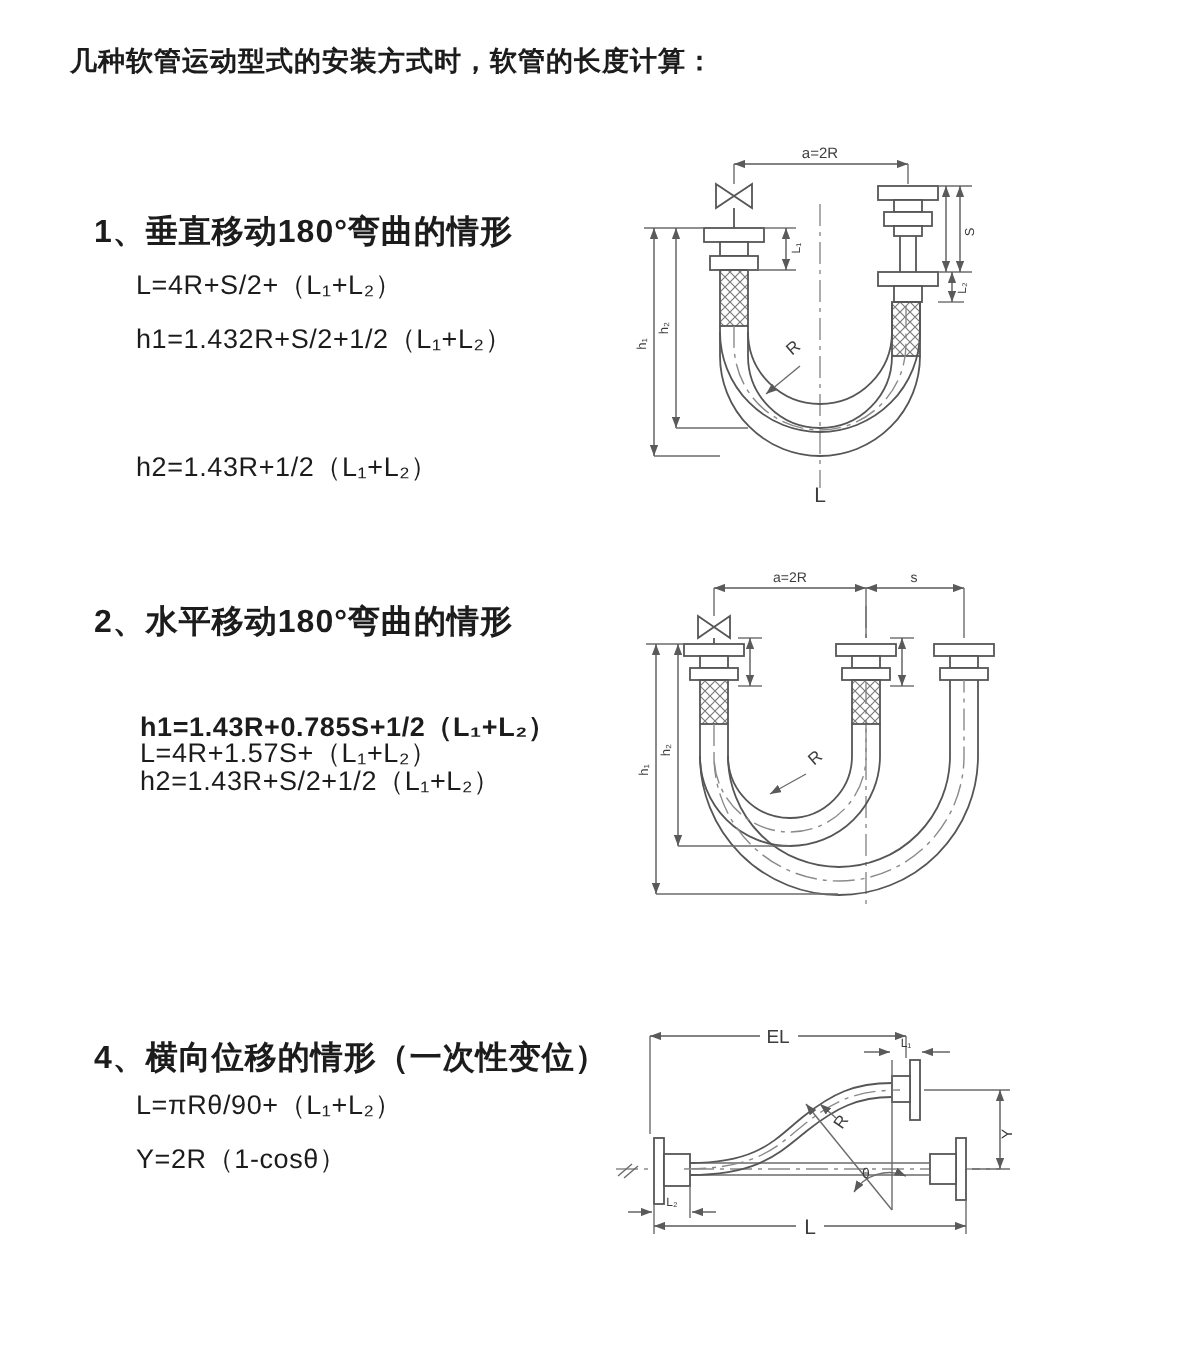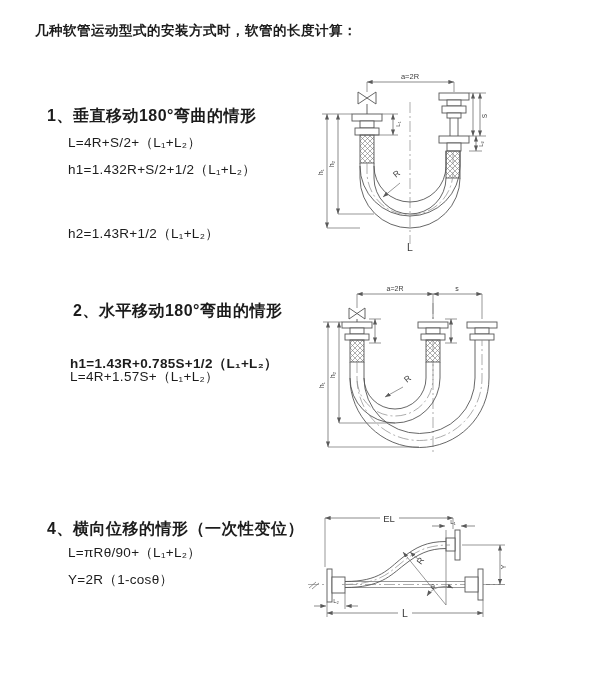--- a/index.html
+++ b/index.html
@@ -115,23 +115,24 @@
     </g>
 
     <g>
       <text x="86" y="112" font-size="8.5" transform="rotate(-40 86 112)">R</text>
       <line class="thin" x1="90" y1="117" x2="73" y2="131" marker-end="url(#a1)"></line>
     </g>
 
     <text x="100" y="185" font-size="10.5" text-anchor="middle">L</text>
   </svg>
 
-  <div class="abs heading" style="left:47px;top:301px;margin-left:26px;">2、水平移动180°弯曲的情形</div>
+  <div class="abs heading" style="left:47px;top:301px;">2、水平移动180°弯曲的情形</div>
   <div class="abs formula" style="left:70px;top:328px;margin-top:40px;">L=4R+1.57S+（L₁+L₂）</div>
   <div class="abs formula" style="left:70px;top:355px;font-weight:bold;">h1=1.43R+0.785S+1/2（L₁+L₂）</div>
+  <div class="abs formula" style="left:70px;top:382px;">h2=1.43R+S/2+1/2（L₁+L₂）</div>
 
   <svg style="left:315px;top:283px;" width="290" height="178" viewBox="0 0 290 178">
     <defs>
       <marker id="a2" viewBox="0 0 8 6" refX="8" refY="3" markerWidth="8" markerHeight="6" orient="auto-start-reverse">
         <path d="M0,0 L8,3 L0,6 Z" fill="#5a5a5a"></path>
       </marker>
       <pattern id="br2" width="5" height="5" patternUnits="userSpaceOnUse">
         <path d="M0,5 L5,0 M0,0 L5,5" stroke="#7a7a7a" stroke-width="0.6"></path>
       </pattern>
     </defs>

